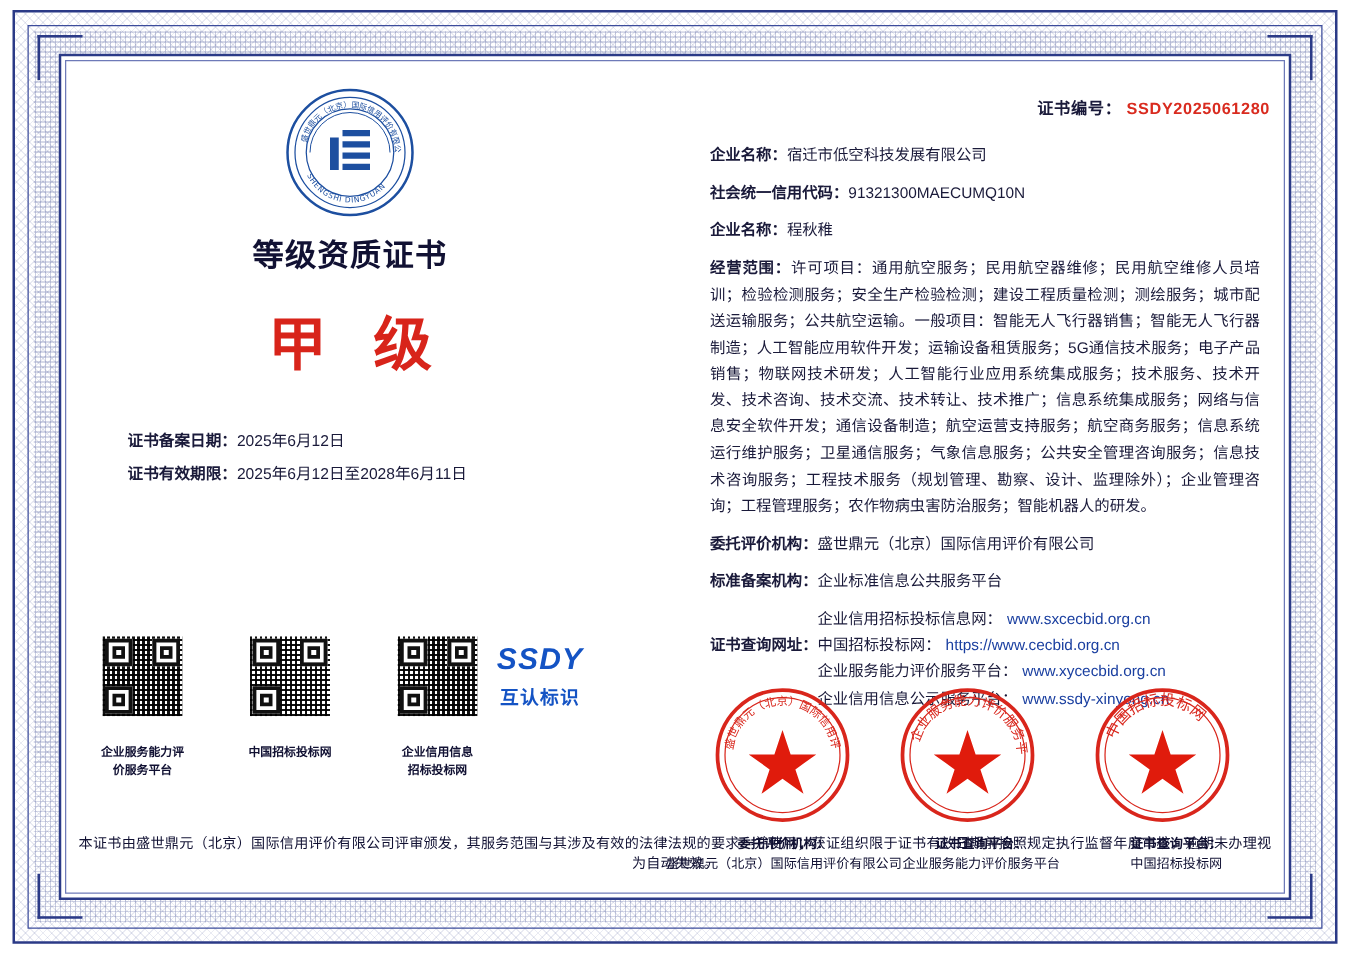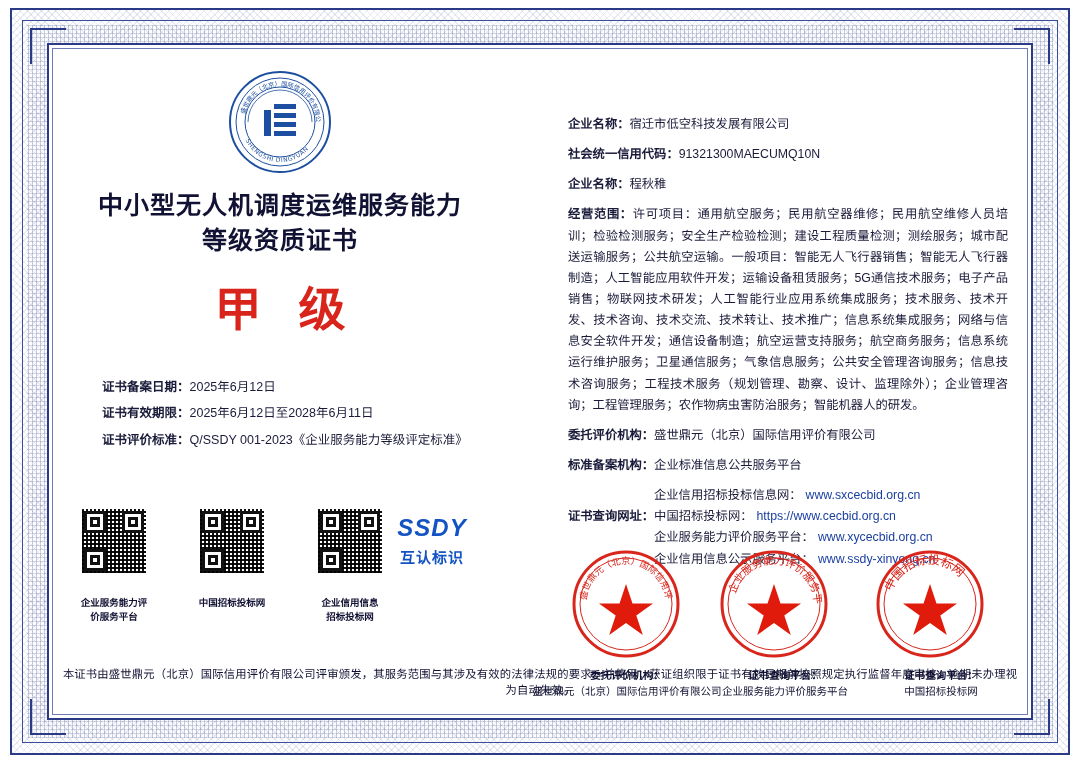--- a/index.html
+++ b/index.html
@@ -273,20 +273,23 @@
   <div class="border-mid"></div>
   <div class="border-inner"></div>
   <div class="border-inner2"></div>
   <div class="corner tl"></div>
   <div class="corner tr"></div>
   <div class="corner bl"></div>
   <div class="corner br"></div>
 
   <div class="content">
 
+    <div class="cert-no">
+      <span class="label">证书编号：</span><span class="value">SSDY2025061280</span>
+    </div>
 
     <div class="left-col">
 
       <div class="logo-wrap">
         <div class="seal-logo">
           <svg width="104" height="104" viewBox="0 0 104 104" aria-hidden="true">
             <circle cx="52" cy="52" r="50" fill="none" stroke="#1d4fa0" stroke-width="2"></circle>
             <circle cx="52" cy="52" r="44" fill="none" stroke="#1d4fa0" stroke-width="1"></circle>
             <circle cx="52" cy="52" r="35" fill="#ffffff" stroke="#1d4fa0" stroke-width="1"></circle>
             <g>
@@ -303,35 +306,31 @@
             </text>
             <path id="ringBot" d="M14 54 a38 38 0 0 0 76 0" fill="none"></path>
             <text font-size="6" fill="#1d4fa0" font-family="DejaVu Sans, sans-serif" letter-spacing="0.6">
               <textPath href="#ringBot" startOffset="14%">SHENGSHI DINGYUAN</textPath>
             </text>
           </svg>
         </div>
       </div>
 
       <div class="title">
-        <div>中小型无人机调度运维服务能力</div>
         <div>等级资质证书</div>
       </div>
 
       <div class="grade">甲 级</div>
 
       <div class="meta">
         <div class="meta-row">
           <span class="k">证书备案日期：</span><span class="v">2025年6月12日</span>
         </div>
         <div class="meta-row">
           <span class="k">证书有效期限：</span><span class="v">2025年6月12日至2028年6月11日</span>
-        </div>
-        <div class="meta-row">
-          <span class="k">证书评价标准：</span><span class="v">Q/SSDY 001-2023《企业服务能力等级评定标准》</span>
         </div>
       </div>
 
       <div class="qr-row">
         <div class="qr-item">
           <div class="qr-box">
               <i></i>
             </div>
           <div class="qr-cap">
             <div>企业服务能力评</div>

